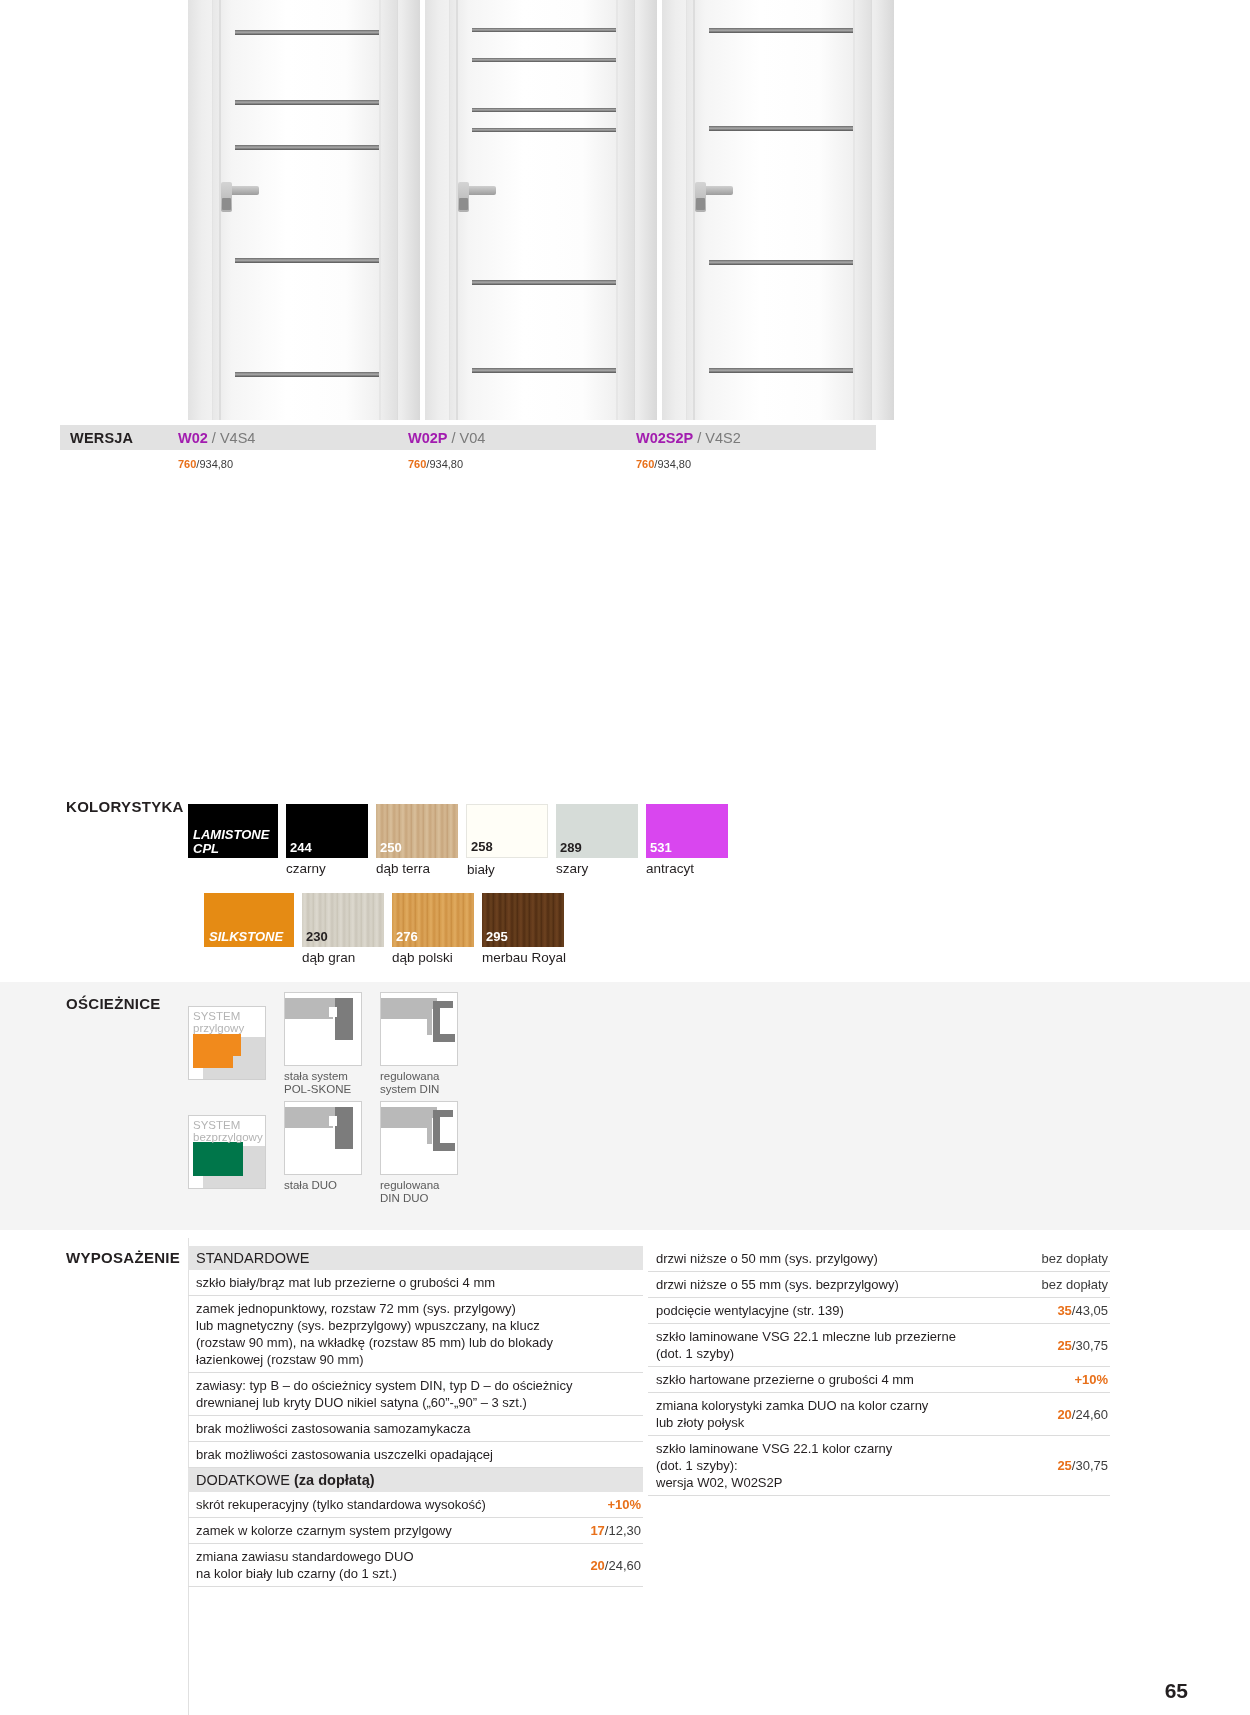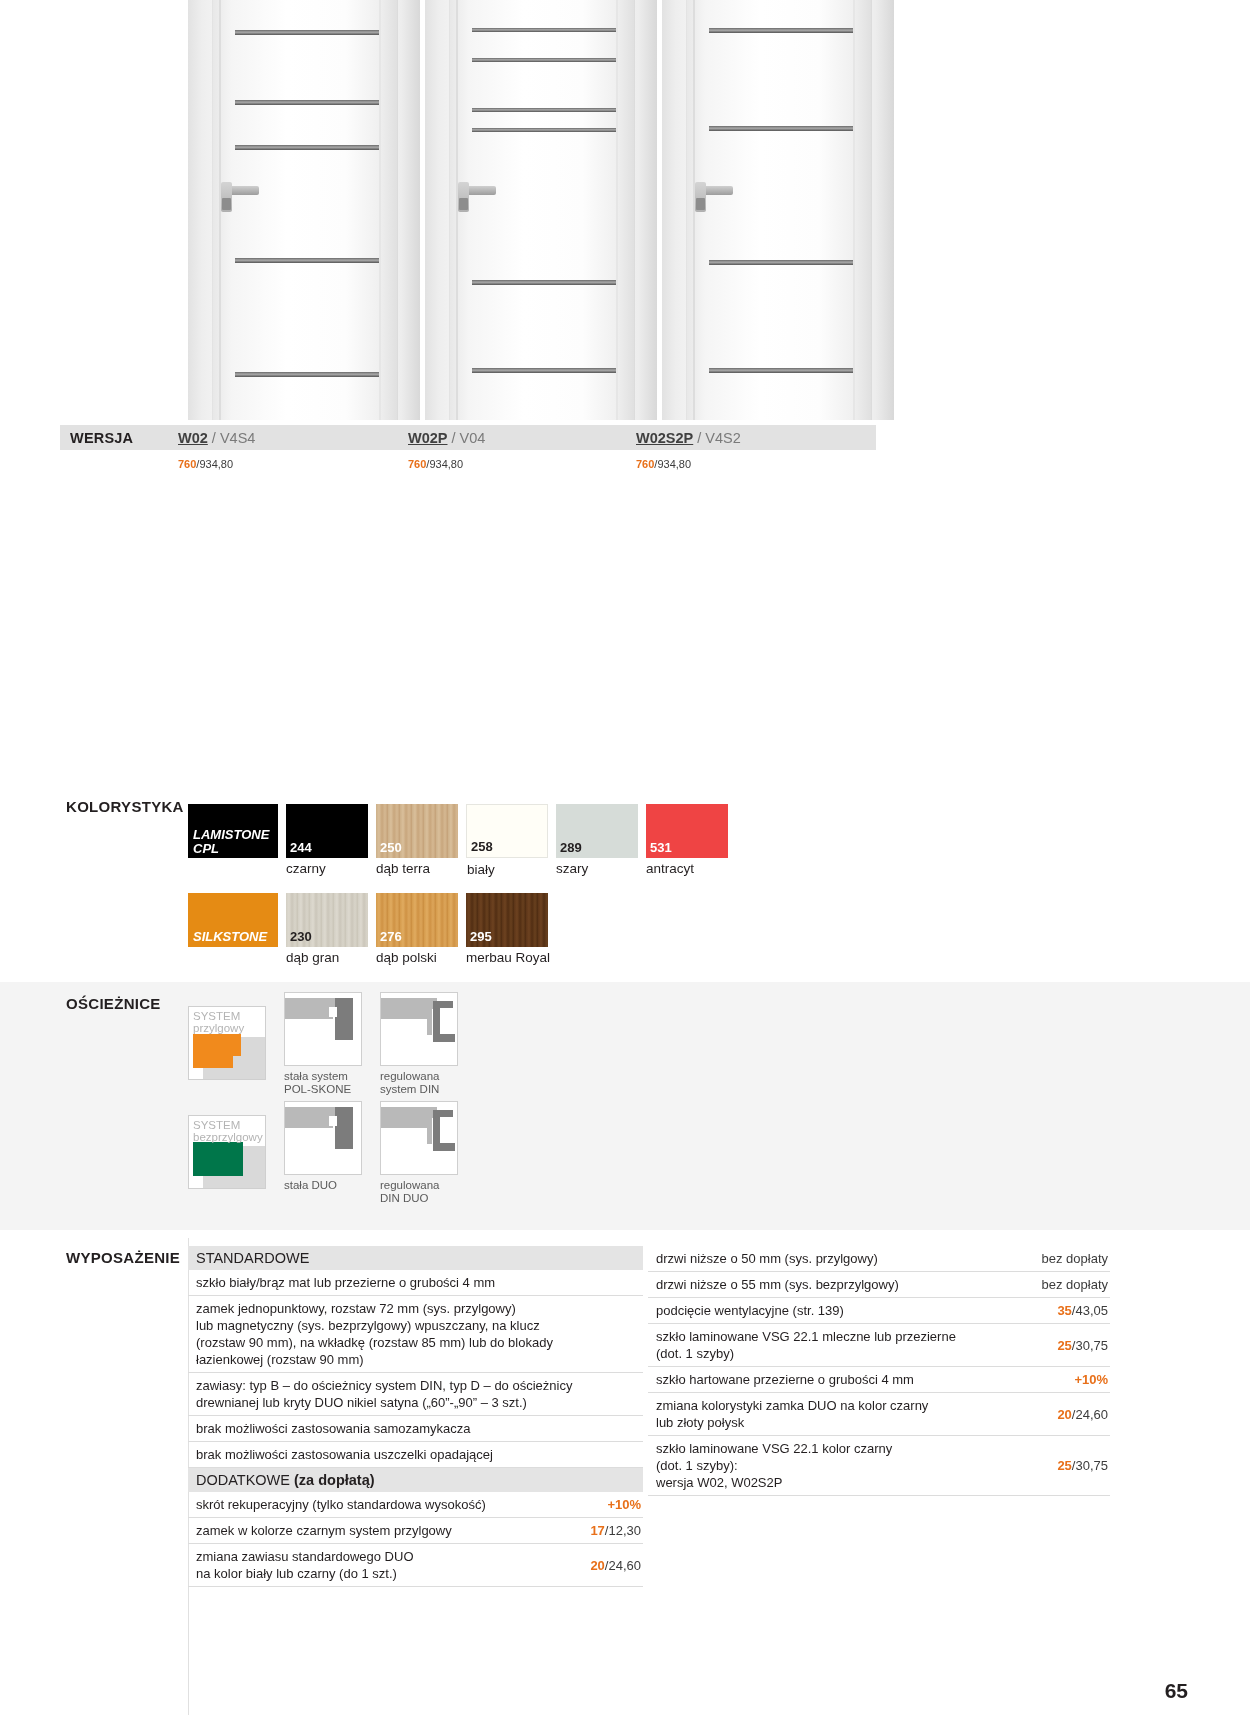--- a/index.html
+++ b/index.html
@@ -90,21 +90,21 @@
     display: flex;
     background: #e2e2e2;
     height: 25px;
     align-items: center;
   }
   .version-row .vcell { font-size: 14.5px; }
   .vcell.label { width: 118px; padding-left: 10px; font-weight: bold; letter-spacing: .2px; }
   .vcell.c1 { width: 230px; }
   .vcell.c2 { width: 228px; }
   .vcell.c3 { width: 230px; }
-  .vcode { font-weight: bold; color: #404040; text-decoration: underline; }
+  .vcode { font-weight: bold; color: #a21caf; }
   .vsuffix { color: #7a7a7a; }
 
   .price-row {
     display: flex;
     height: 28px;
     align-items: center;
     background: #ffffff;
   }
   .price-row .vcell { font-size: 11px; }
   .pmain { color: #e8701a; font-weight: bold; }
@@ -127,21 +127,21 @@
   .swatch {
     width: 82px; height: 54px;
     margin-right: 8px;
     position: relative;
   }
   .swatch.brandbox {
     background: #000000;
     width: 90px;
     font-style: italic;
   }
-  .swatch.brandbox.silk { background: #e58b14; }
+  .swatch.brandbox.silk { background: #e58b14; margin-left: 16px; }
   .brand-txt {
     position: absolute;
     left: 5px; bottom: 3px;
     color: #ffffff;
     font-weight: bold;
     font-size: 13px;
     line-height: 14px;
   }
   .brand-txt.two { bottom: 2px; }
   .sw-code {
@@ -156,21 +156,21 @@
     left: 0; top: 57px;
     font-size: 13.5px;
     color: #231f20;
     white-space: nowrap;
   }
 
   
   .f-black  { background: #000000; }
   .f-white  { background: #fffef7; border: 1px solid #e6e6e0; }
   .f-gray   { background: #d6dcd8; }
-  .f-anthra { background: #ef4444; }
+  .f-anthra { background: #d946ef; }
   .f-terra  { background: repeating-linear-gradient(90deg,#cdb089 0px,#d9bf9b 3px,#c8a67d 6px,#d5b892 9px,#c3a077 12px); }
   .f-gran   { background: repeating-linear-gradient(90deg,#d3cfc4 0px,#ddd9cf 3px,#cbc6ba 6px,#d8d4c9 9px,#c9c4b7 12px); }
   .f-polski { background: repeating-linear-gradient(90deg,#d59b4c 0px,#e0ab60 3px,#cf9244 6px,#dca55a 9px,#c98c3e 12px); }
   .f-merbau { background: repeating-linear-gradient(90deg,#5c3518 0px,#6d4220 3px,#522e13 6px,#68401e 9px,#4d2b11 12px); }
 
   
   .osciez-band {
     position: absolute;
     left: 0; top: 982px;
     width: 1250px; height: 248px;

